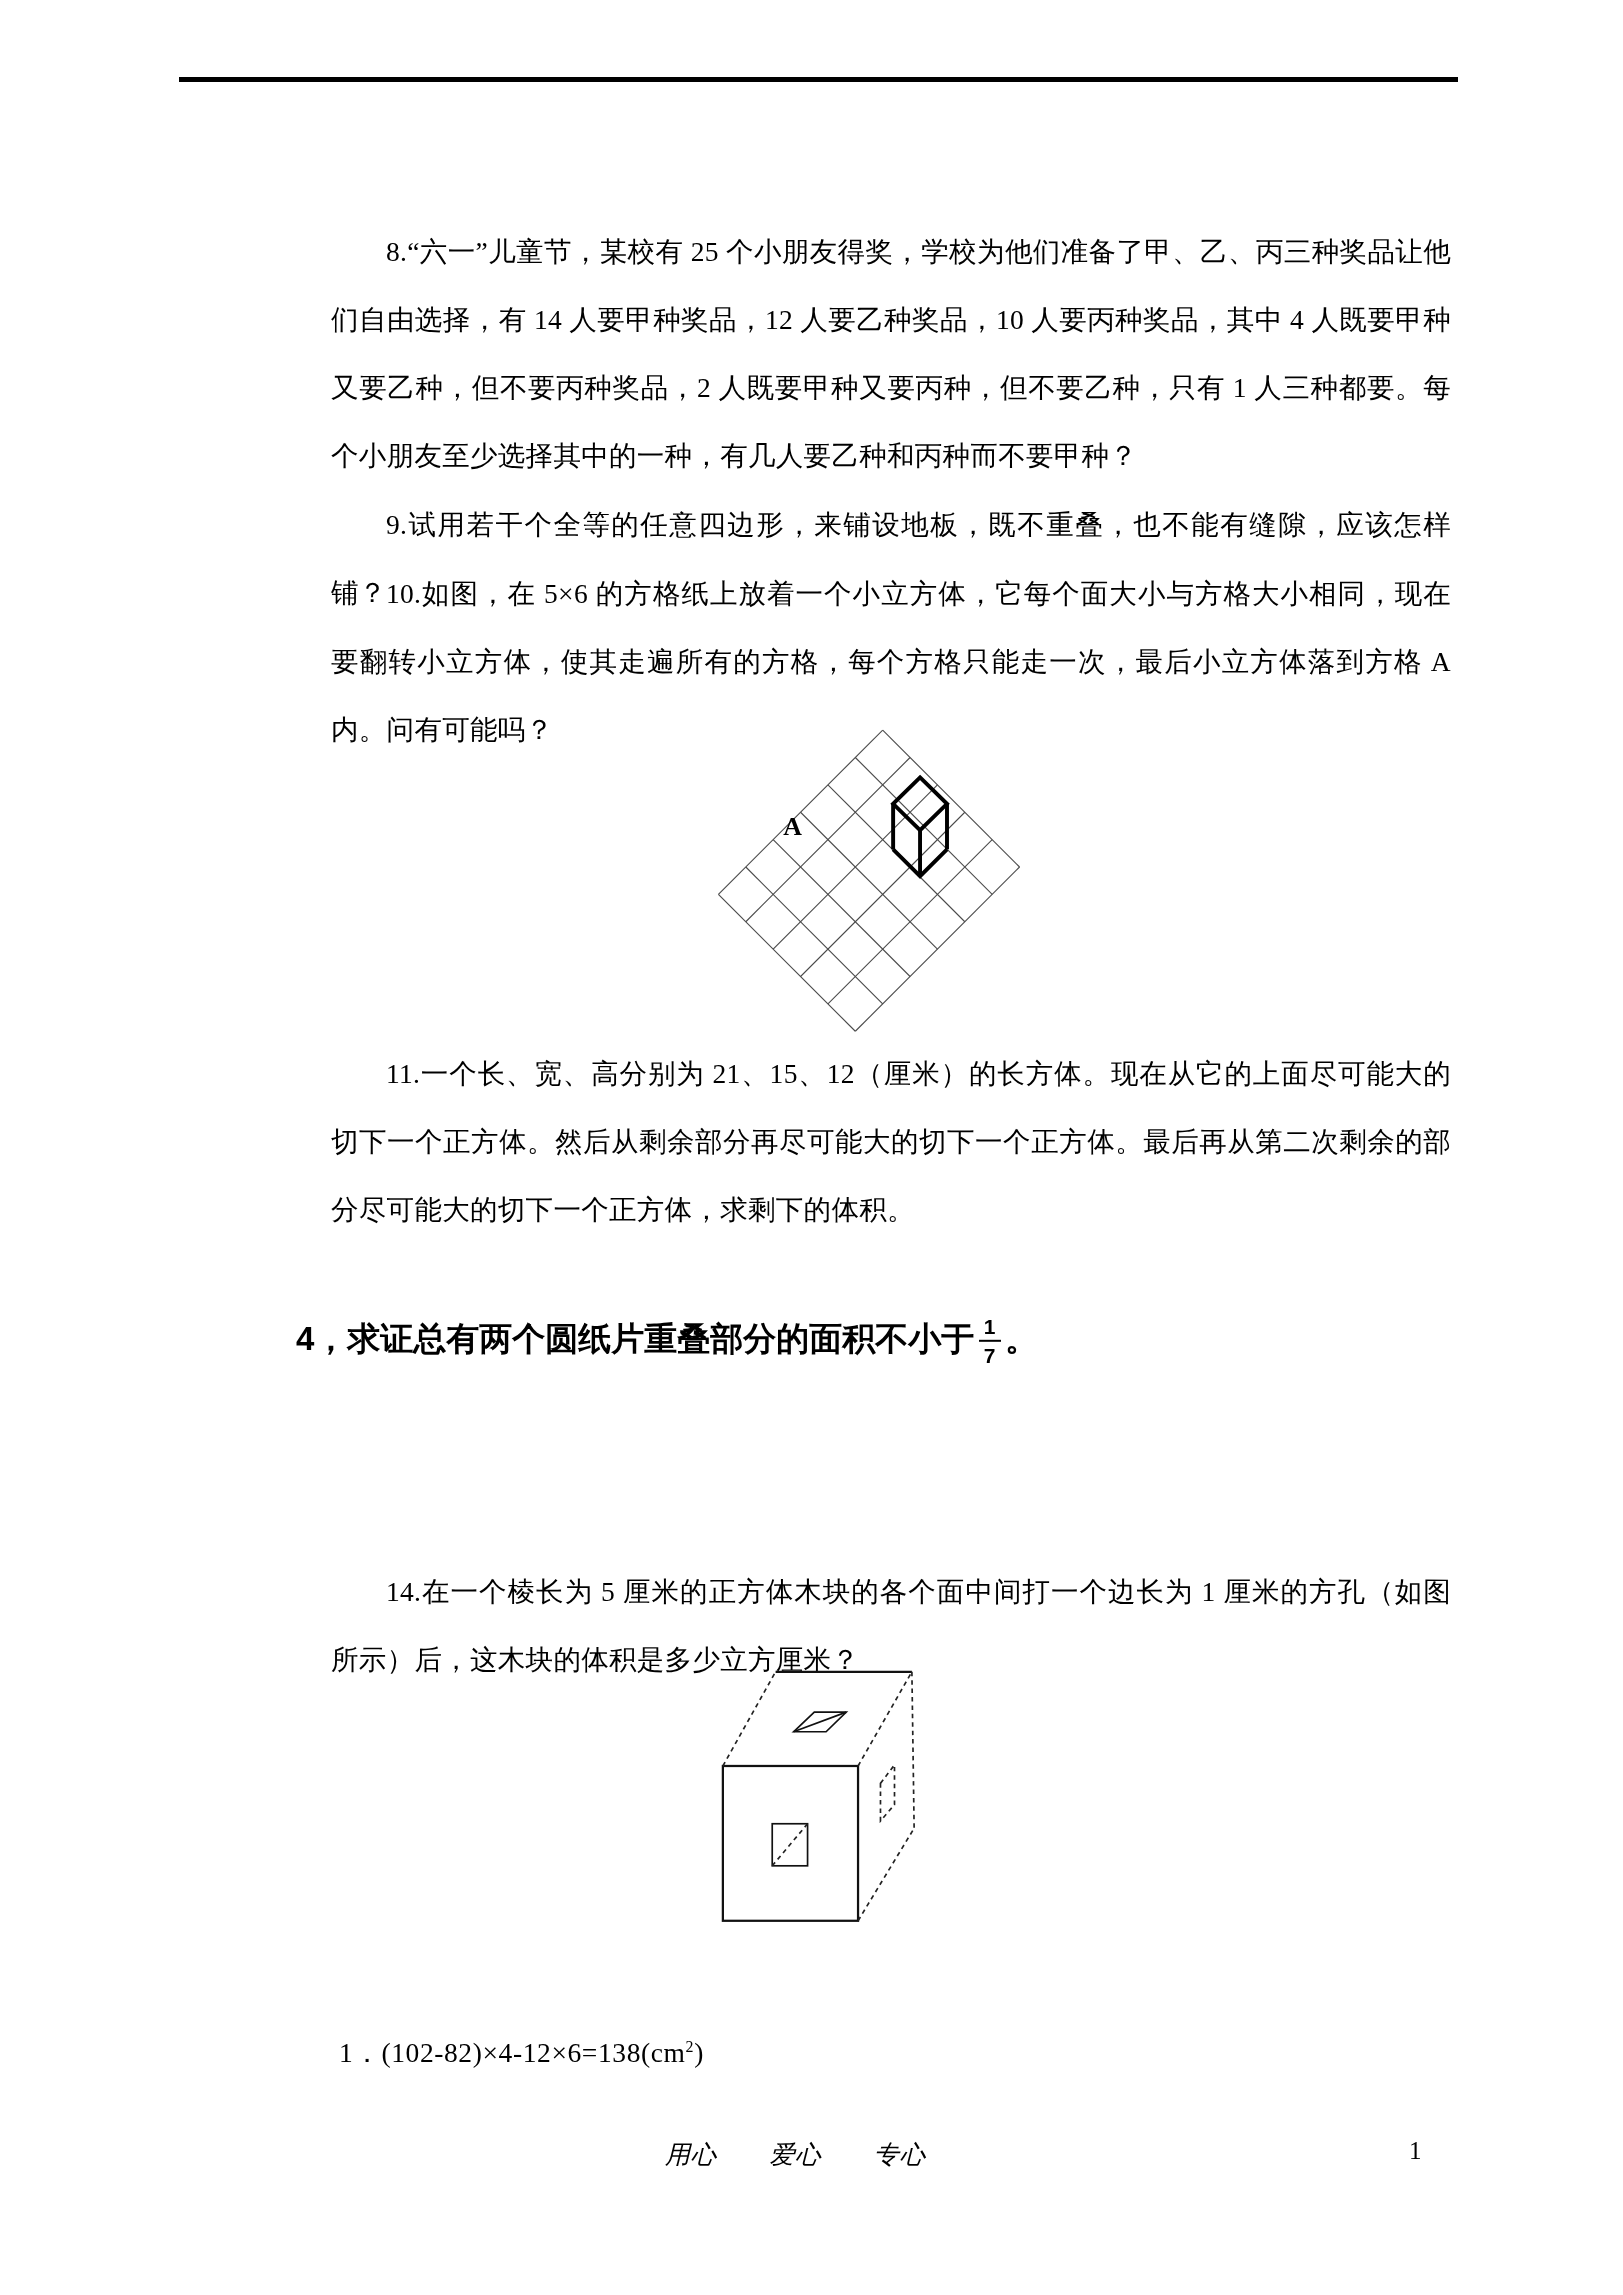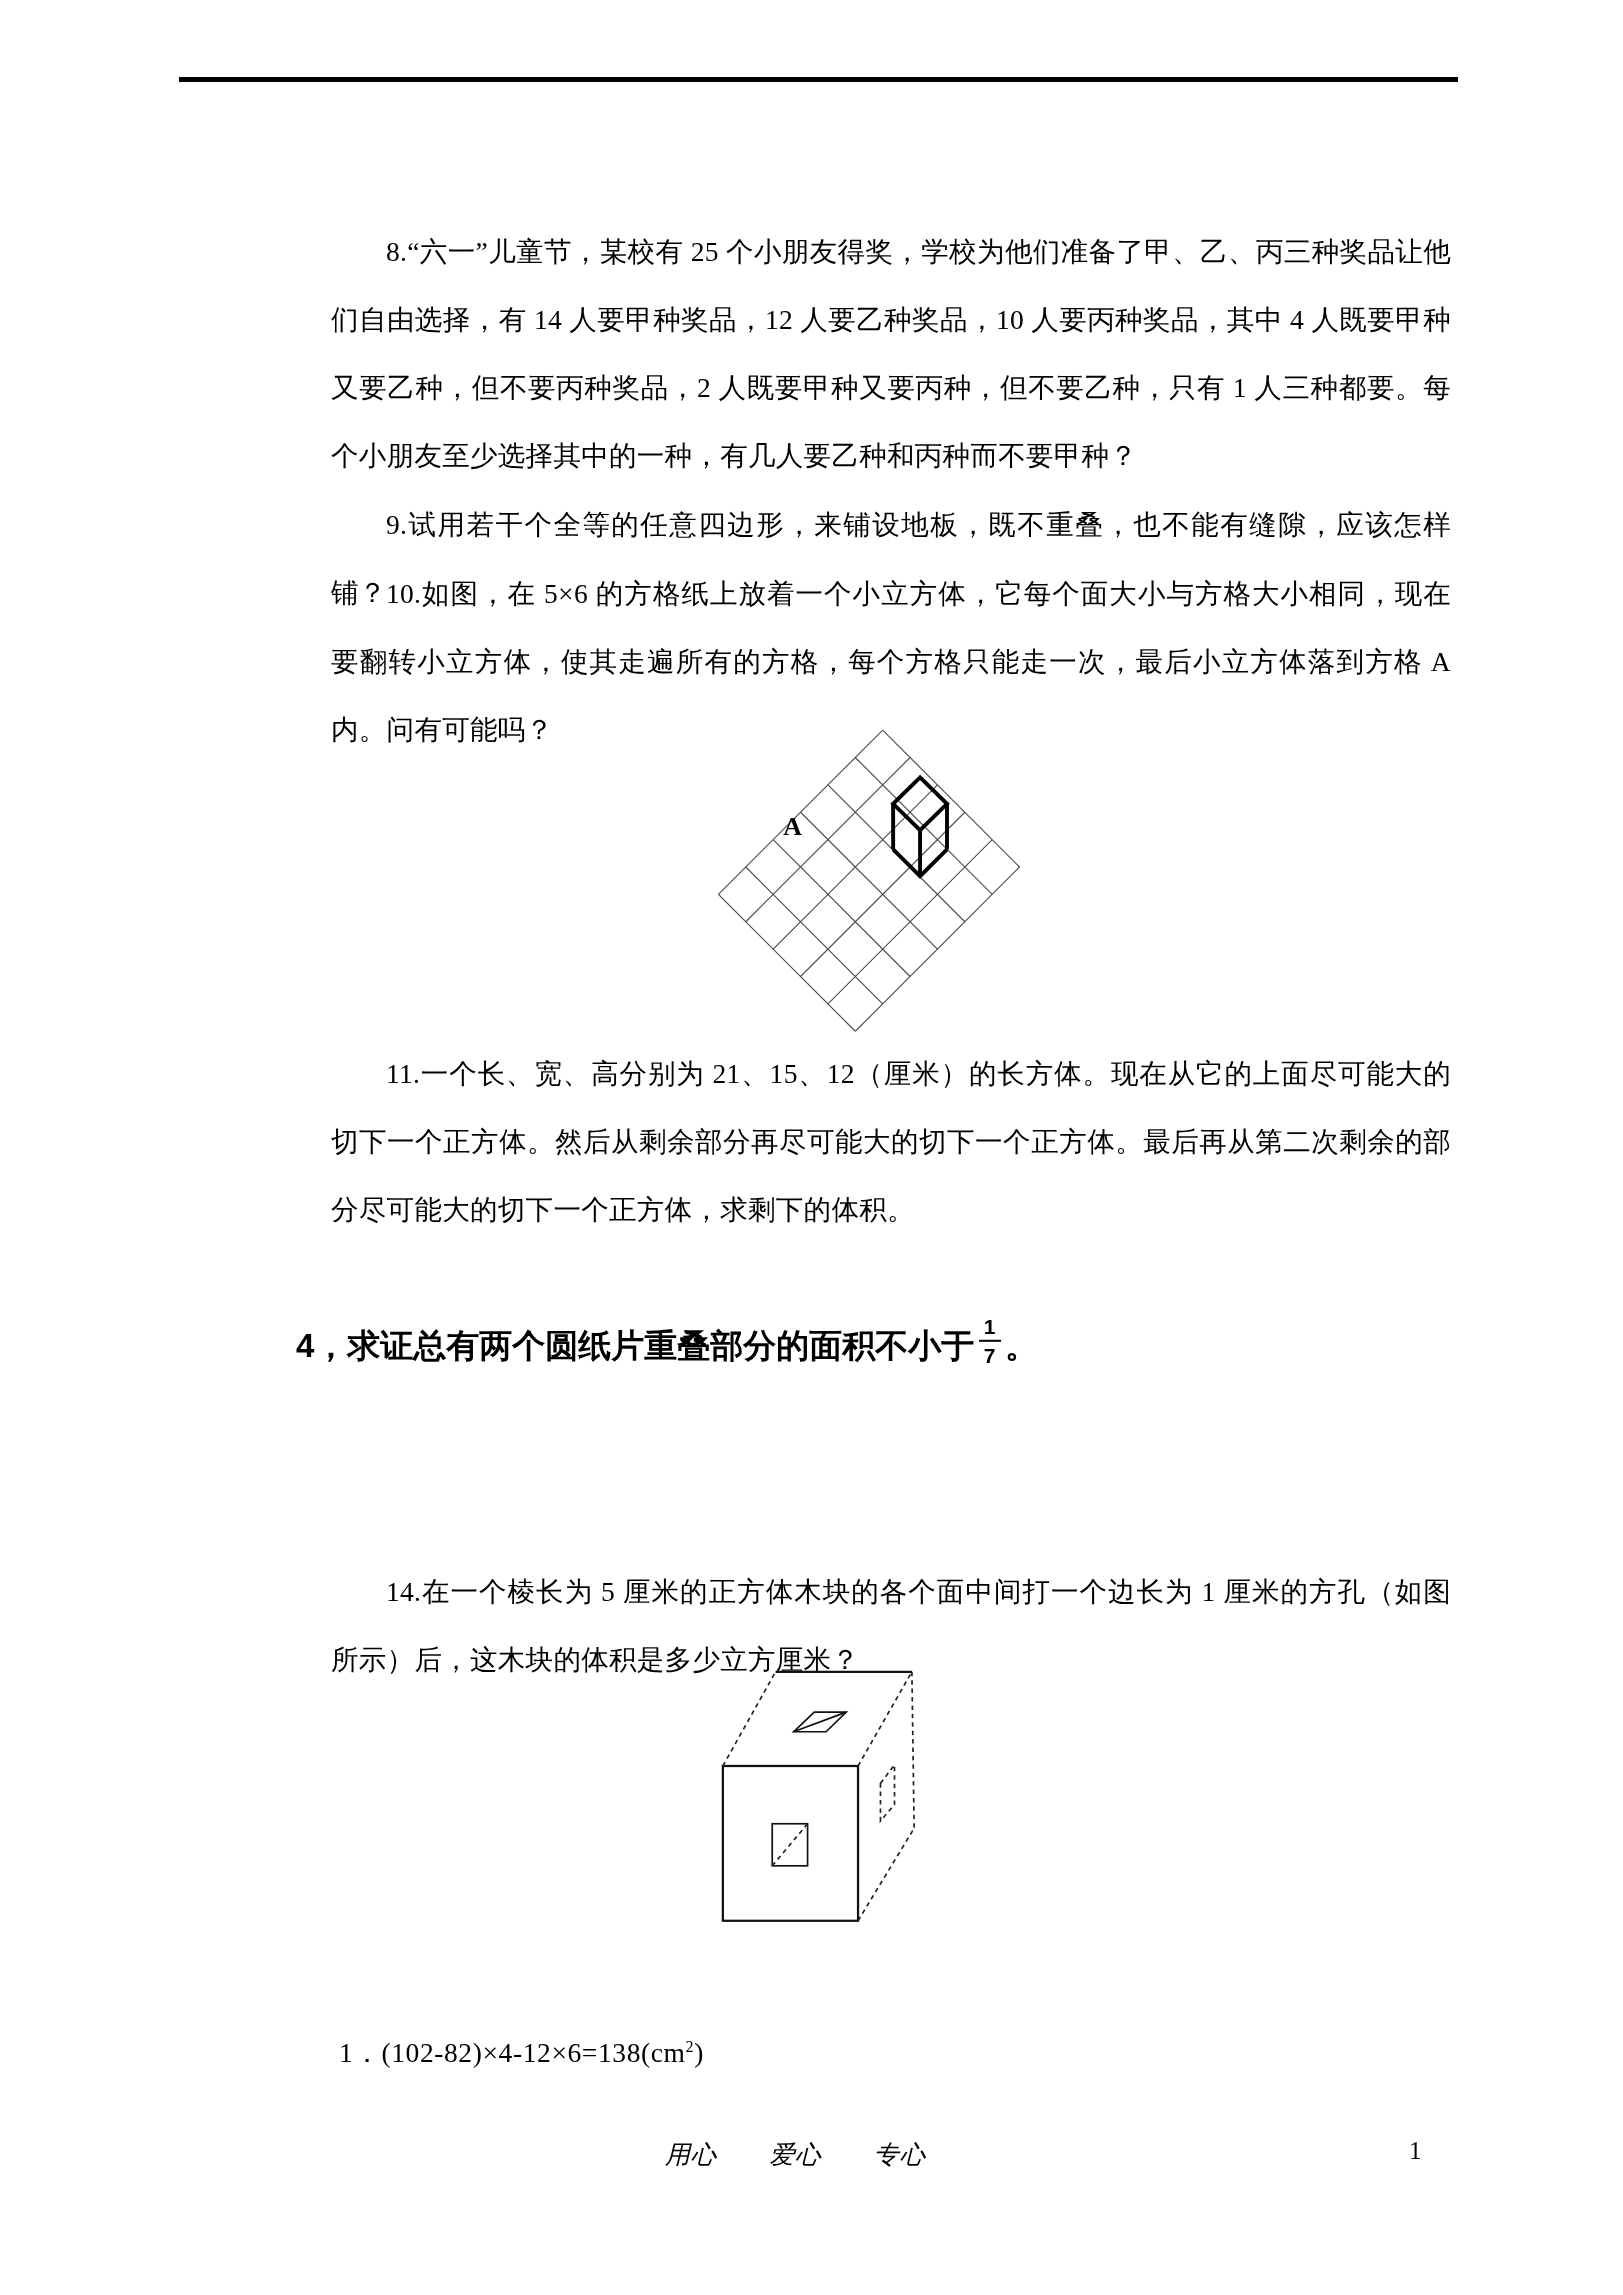--- a/index.html
+++ b/index.html
@@ -26,21 +26,21 @@
   #p9{top:463px}
   #p10{top:532px}
   #p11{top:1012px}
   #p12{top:1270px}
   #p13{top:1393px}
   #p14{top:1530px}
   .claim{
     position:absolute;left:296px;top:1317px;width:1234px;
     font-family:"Liberation Sans","DejaVu Sans",sans-serif;
     font-weight:700;font-size:33px;
-    display:flex;align-items:flex-end;white-space:nowrap;
+    display:flex;align-items:flex-start;white-space:nowrap;
   }
   .frac{
     display:inline-flex;flex-direction:column;align-items:center;
     font-size:21px;line-height:1.12;margin:0 4.5px;
     transform:translateY(-2.2px);
   }
   .frac .num{border-bottom:2.2px solid #000;padding:0 5px 1.7px;}
   .frac .den{padding-top:1.7px;}
   .answers-heading{
     position:absolute;left:296px;top:1972px;width:1120px;

